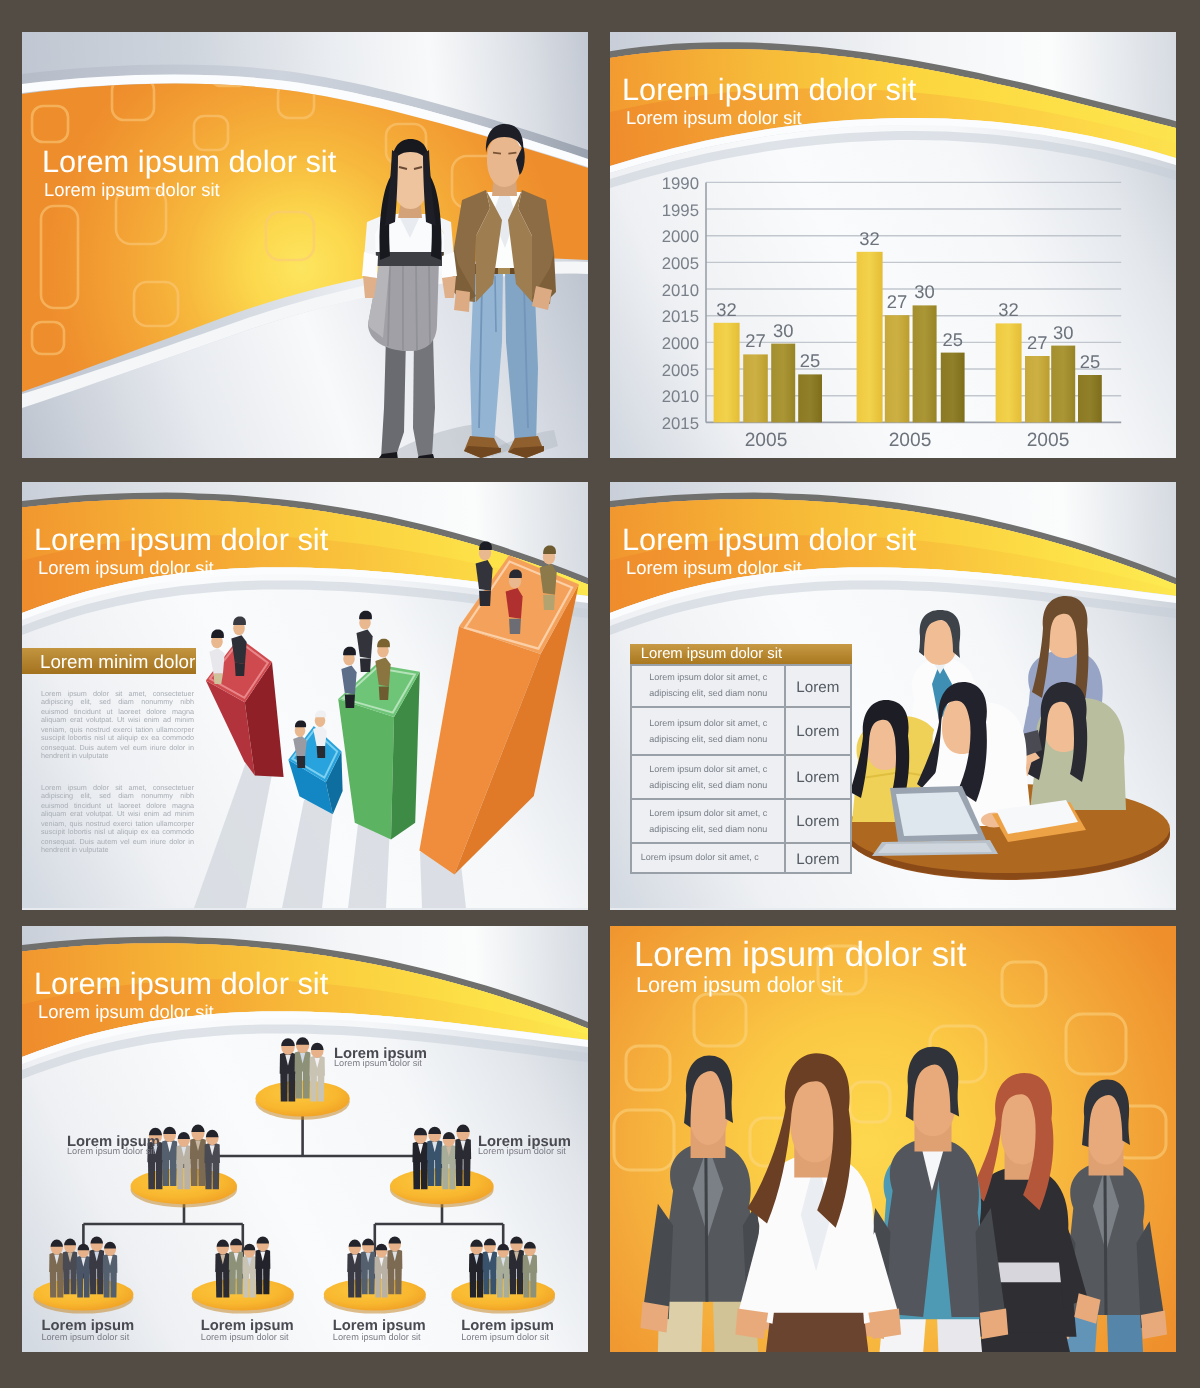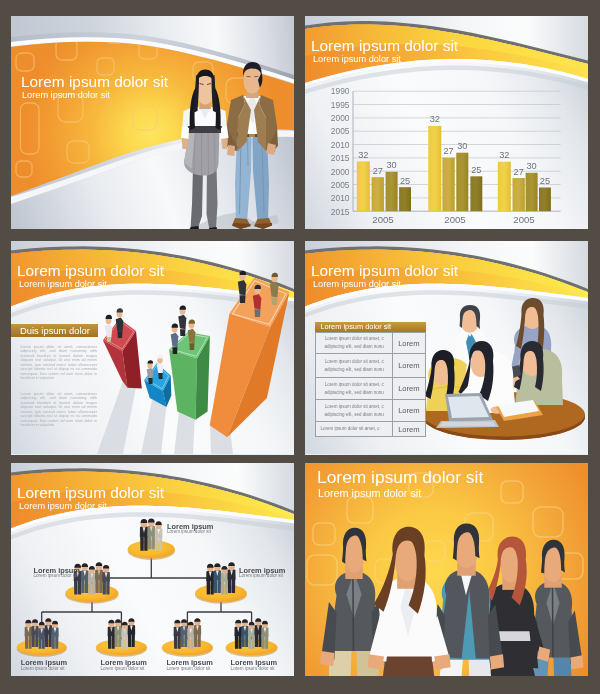--- a/index.html
+++ b/index.html
@@ -461,21 +461,21 @@
          <path d="M243 43 C243 39 245 38 247 38 C249 38 251 39 250.5 43 Z" fill="#2a2a32"></path>
        </g>
        <g transform="translate(39.53 9.60) scale(0.85)">
          <path d="M260 54 L258 39 L265 37 L268 42 L267 55 Z" fill="#8c7a4a"></path>
          <path d="M260 55 L260.5 64 L266.5 64 L267 55 Z" fill="#b3a371"></path>
          <ellipse cx="263.5" cy="33" rx="3.6" ry="4.2" fill="#e9b88f"></ellipse>
          <path d="M260 31 C260 27 262 26 264 26 C266 26 268 27 267.5 31 Z" fill="#6e5c30"></path>
        </g>
      </g>
     </svg>
-    <div class="s3bar"><span>Duis ipsum dolor</span></div>
+    <div class="s3bar"><span>Lorem minim dolor</span></div>
     <div class="s3p" style="top:104px;">Lorem ipsum dolor sit amet, consectetuer adipiscing elit, sed diam nonummy nibh euismod tincidunt ut laoreet dolore magna aliquam erat volutpat. Ut wisi enim ad minim veniam, quis nostrud exerci tation ullamcorper suscipit lobortis nisl ut aliquip ex ea commodo consequat. Duis autem vel eum iriure dolor in hendrerit in vulputate</div>
     <div class="s3p" style="top:151px;">Lorem ipsum dolor sit amet, consectetuer adipiscing elit, sed diam nonummy nibh euismod tincidunt ut laoreet dolore magna aliquam erat volutpat. Ut wisi enim ad minim veniam, quis nostrud exerci tation ullamcorper suscipit lobortis nisl ut aliquip ex ea commodo consequat. Duis autem vel eum iriure dolor in hendrerit in vulputate</div>
     <div class="ttl" style="left:6px;top:22px;">Lorem ipsum dolor sit</div>
     <div class="sub" style="left:8px;top:39px;">Lorem ipsum dolor sit</div>
   </div>
   <div class="slide s4">
     <svg class="bg" width="283" height="213" viewBox="0 0 283 213">
      <defs>
       <linearGradient id="bg4" gradientUnits="userSpaceOnUse" x1="0" y1="20" x2="283" y2="8">
         <stop offset="0" stop-color="#c9cfd9"></stop>

